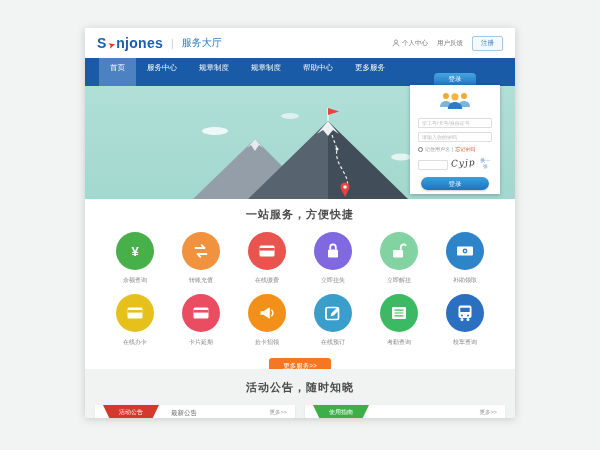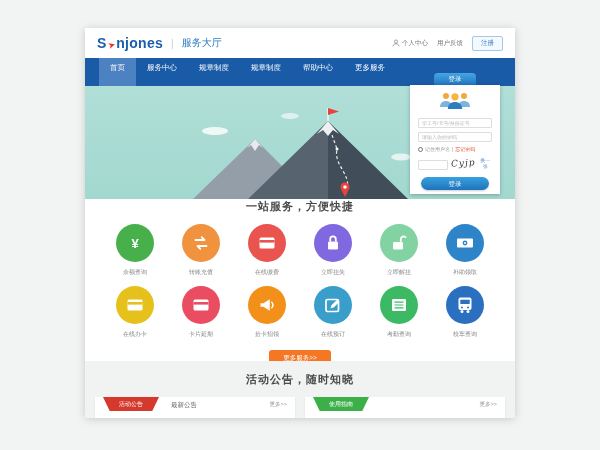--- a/index.html
+++ b/index.html
@@ -47,21 +47,21 @@
   .forgot{color:#e4552e;cursor:pointer;}
   .cap-row{display:flex;align-items:center;margin-top:4px;gap:3px;}
   .cap-input{width:30px !important;}
   .cap-img{font-family:"DejaVu Serif","Liberation Serif",serif;font-style:italic;font-size:9px;
     color:#3a3a3a;transform:rotate(-4deg);letter-spacing:1px;cursor:pointer;line-height:10px;}
   .cap-refresh{font-size:5px;color:#5a93c8;cursor:pointer;}
   .login-btn{width:68px;height:13px;line-height:13px;margin:7px auto 0;color:#fff;font-size:6.5px;
     background:linear-gradient(#3aa0dd,#1e74bd);border-radius:7px;cursor:pointer;box-shadow:0 1px 2px rgba(0,0,0,.2);}
 
   
-  .services{background:#fff;height:162px;border-radius:26px;}
+  .services{background:#fff;padding-top:8px;height:162px;border-radius:26px;}
   .sec-h{font-size:11px;color:#4a4a4a;text-align:center;font-weight:600;letter-spacing:1px;}
   .svc-grid{margin-top:10px;}
   .svc-row{display:flex;justify-content:center;}
   .svc-item{width:66px;text-align:center;margin-bottom:9px;cursor:pointer;}
   .svc-circle{width:38px;height:38px;border-radius:50%;margin:0 auto;display:flex;
     align-items:center;justify-content:center;}
   .svc-label{font-size:6px;color:#888;margin-top:6px;}
   .more-btn{display:block;width:62px;height:15px;line-height:15px;margin:2px auto 0;text-align:center;
     background:#f57723;color:#fff;font-size:6.5px;border-radius:3px;cursor:pointer;}
 

